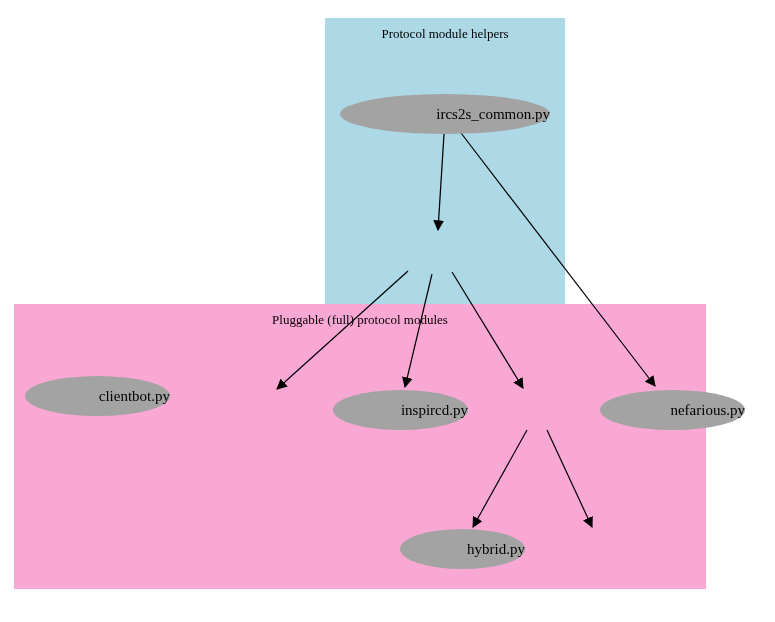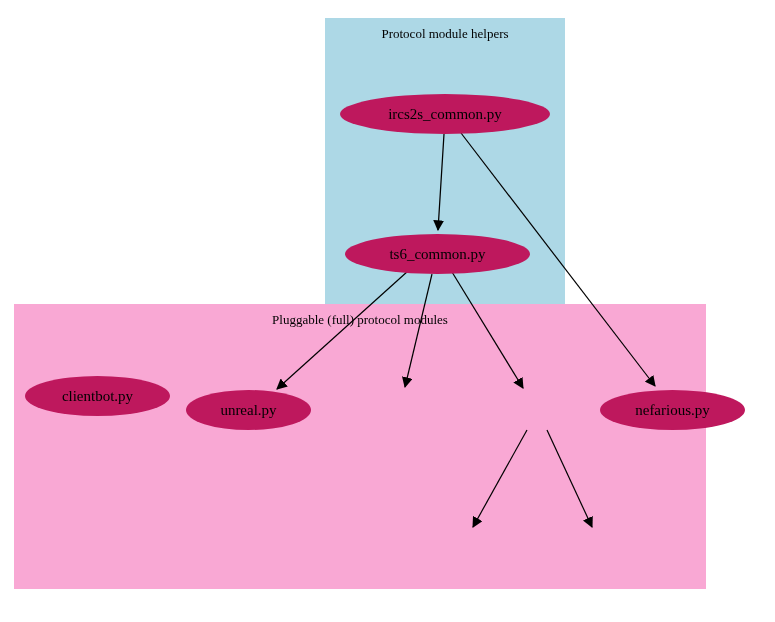--- a/index.html
+++ b/index.html
@@ -46,23 +46,23 @@
     left: 0;
     top: 0;
     width: 775px;
     height: 622px;
     pointer-events: none;
   }
   .node {
     position: absolute;
     height: 40px;
     line-height: 40px;
-    background: #be185d;
+    background: #a3a3a3;
     border-radius: 50%;
-    text-align: center;
+    text-align: right;
     font-size: 15px;
     color: #000000;
     white-space: nowrap;
   }
   .node-ircs2s   { left: 340px; top: 94px;  width: 210px; }
   .node-ts6common{ left: 345px; top: 234px; width: 185px; }
   .node-clientbot{ left: 25px;  top: 376px; width: 145px; }
   .node-unreal   { left: 186px; top: 390px; width: 125px; }
   .node-inspircd { left: 333px; top: 390px; width: 135px; }
   .node-ts6      { left: 490px; top: 390px; width: 95px;  }
@@ -93,25 +93,25 @@
     <line x1="461" y1="133" x2="655" y2="386" stroke="#000000" stroke-width="1.2" marker-end="url(#arrow)"></line>
     <line x1="408" y1="271" x2="277" y2="389" stroke="#000000" stroke-width="1.2" marker-end="url(#arrow)"></line>
     <line x1="432" y1="274" x2="405" y2="387" stroke="#000000" stroke-width="1.2" marker-end="url(#arrow)"></line>
     <line x1="452" y1="272" x2="523" y2="388" stroke="#000000" stroke-width="1.2" marker-end="url(#arrow)"></line>
     <line x1="527" y1="430" x2="473" y2="527" stroke="#000000" stroke-width="1.2" marker-end="url(#arrow)"></line>
     <line x1="547" y1="430" x2="592" y2="527" stroke="#000000" stroke-width="1.2" marker-end="url(#arrow)"></line>
   </svg>
 
   <div class="node node-ircs2s">ircs2s_common.py</div>
 
-  <div class="node node-ts6common">ts6_common.py</div>
 
   <div class="node node-clientbot">clientbot.py</div>
 
-  <div class="node node-unreal">unreal.py</div>
 
+  <div class="node node-inspircd">inspircd.py</div>
 
 
   <div class="node node-nefarious">nefarious.py</div>
 
+  <div class="node node-hybrid">hybrid.py</div>
 
 
 </div>
 
 </body></html>

